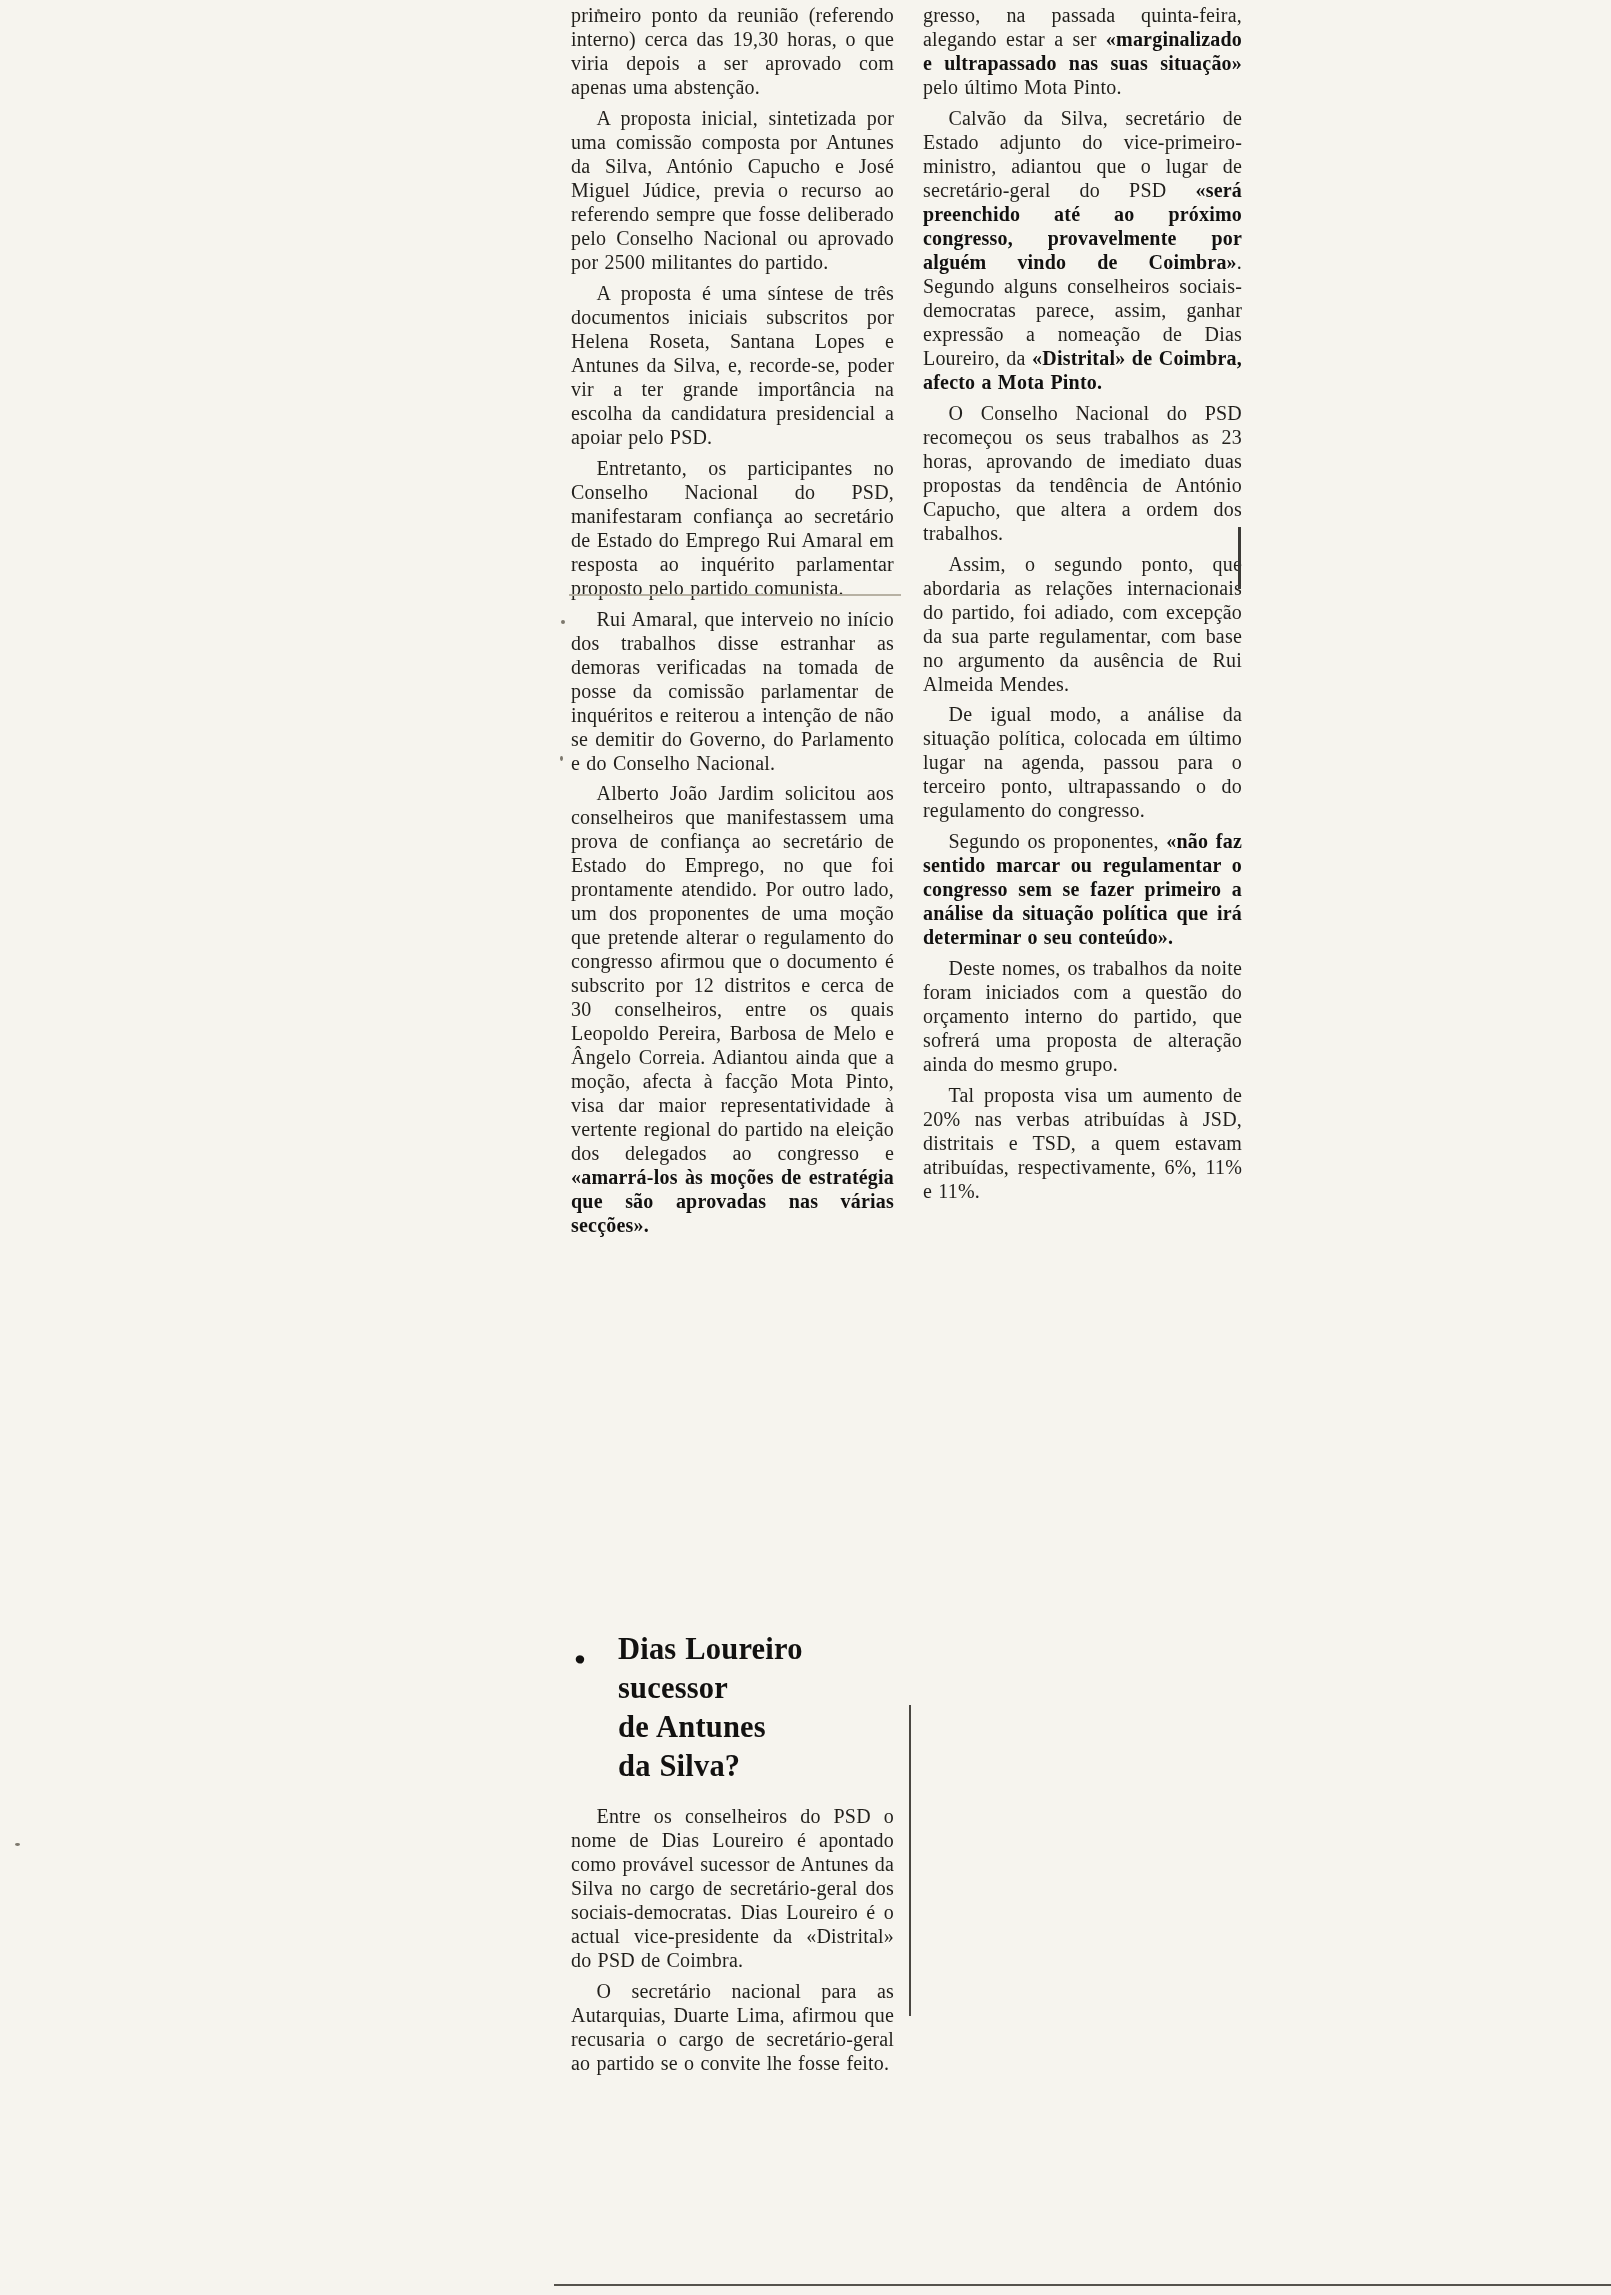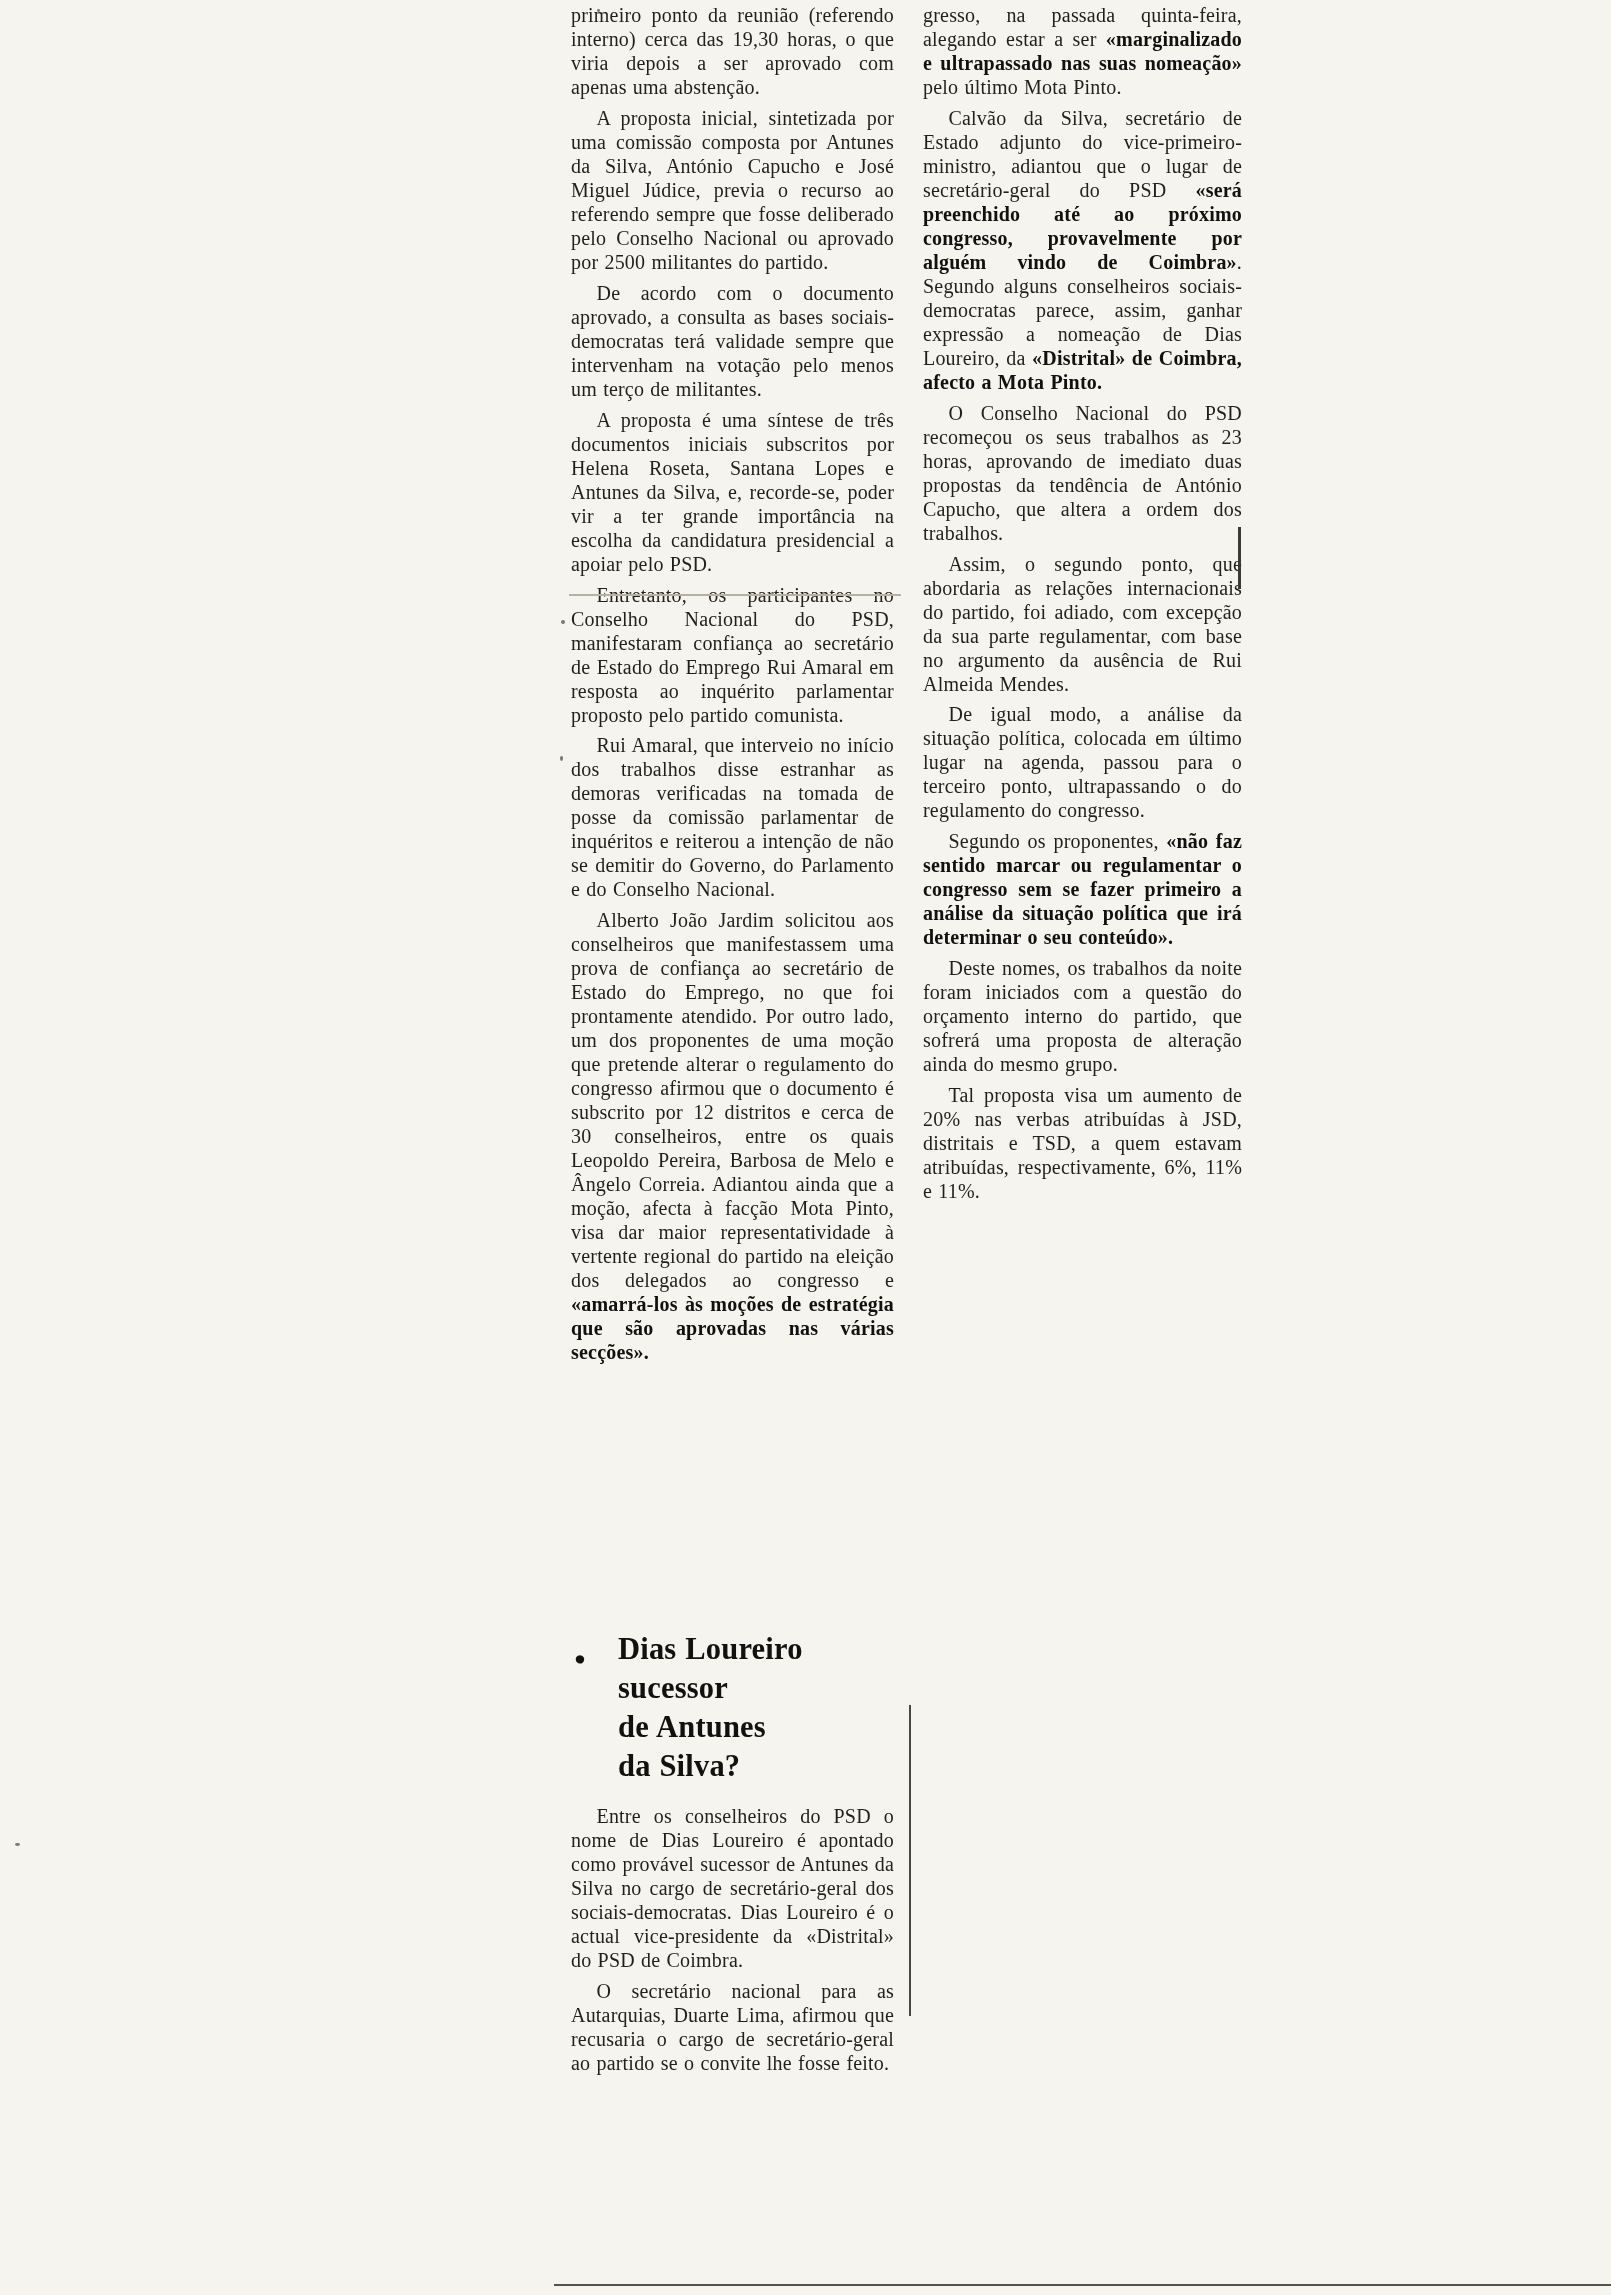--- a/index.html
+++ b/index.html
@@ -52,29 +52,28 @@
   #speck-2 { left:560px; top:756px; width:2.9px; height:4.9px; }
   #speck-3 { left:597px; top:8.8px;   width:2.9px; height:2.9px; }
   #speck-4 { left:14.7px;   top:1843px; width:4.9px; height:2.9px; }
 </style>
 </head>
 <body>
 
 <div id="left-top" class="col">
     <p class="para noindent"><span>primeiro ponto da reunião (referendo interno) cerca das 19,30 horas, o que viria depois a ser aprovado com apenas uma abstenção.</span></p>
     <p class="para"><span>A proposta inicial, sintetizada por uma comissão composta por Antunes da Silva, António Capucho e José Miguel Júdice, previa o recurso ao referendo sempre que fosse deliberado pelo Conselho Nacional ou aprovado por 2500 militantes do partido.</span></p>
-    <p class="para"><span>De acordo com o documento aprovado, a consulta as bases sociais-democratas terá validade sempre que intervenham na votação pelo menos um terço de militantes.</span></p>
     <p class="para"><span>A proposta é uma síntese de três documentos iniciais subscritos por Helena Roseta, Santana Lopes e Antunes da Silva, e, recorde-se, poder vir a ter grande importância na escolha da candidatura presidencial a apoiar pelo PSD.</span></p>
     <p class="para"><span>Entretanto, os participantes no Conselho Nacional do PSD, manifestaram confiança ao secretário de Estado do Emprego Rui Amaral em resposta ao inquérito parlamentar proposto pelo partido comunista.</span></p>
     <p class="para"><span>Rui Amaral, que interveio no início dos trabalhos disse estranhar as demoras verificadas na tomada de posse da comissão parlamentar de inquéritos e reiterou a intenção de não se demitir do Governo, do Parlamento e do Conselho Nacional.</span></p>
     <p class="para"><span>Alberto João Jardim solicitou aos conselheiros que manifestassem uma prova de confiança ao secretário de Estado do Emprego, no que foi prontamente atendido. Por outro lado, um dos proponentes de uma moção que pretende alterar o regulamento do congresso afirmou que o documento é subscrito por 12 distritos e cerca de 30 conselheiros, entre os quais Leopoldo Pereira, Barbosa de Melo e Ângelo Correia. Adiantou ainda que a moção, afecta à facção Mota Pinto, visa dar maior representatividade à vertente regional do partido na eleição dos delegados ao congresso e </span><span class="bold">«amarrá-los às moções de estratégia que são aprovadas nas várias secções».</span></p>
   </div>
 
 <div id="right-col" class="col">
-    <p class="para noindent"><span>gresso, na passada quinta-feira, alegando estar a ser </span><span class="bold">«marginalizado e ultrapassado nas suas nomeação»</span><span> pelo último Mota Pinto.</span></p>
+    <p class="para noindent"><span>gresso, na passada quinta-feira, alegando estar a ser </span><span class="bold">«marginalizado e ultrapassado nas suas situação»</span><span> pelo último Mota Pinto.</span></p>
     <p class="para"><span>Calvão da Silva, secretário de Estado adjunto do vice-primeiro-ministro, adiantou que o lugar de secretário-geral do PSD </span><span class="bold">«será preenchido até ao próximo congresso, provavelmente por alguém vindo de Coimbra»</span><span>. Segundo alguns conselheiros sociais-democratas parece, assim, ganhar expressão a nomeação de Dias Loureiro, da </span><span class="bold">«Distrital» de Coimbra, afecto a Mota Pinto.</span></p>
     <p class="para"><span>O Conselho Nacional do PSD recomeçou os seus trabalhos as 23 horas, aprovando de imediato duas propostas da tendência de António Capucho, que altera a ordem dos trabalhos.</span></p>
     <p class="para"><span>Assim, o segundo ponto, que abordaria as relações internacionais do partido, foi adiado, com excepção da sua parte regulamentar, com base no argumento da ausência de Rui Almeida Mendes.</span></p>
     <p class="para"><span>De igual modo, a análise da situação política, colocada em último lugar na agenda, passou para o terceiro ponto, ultrapassando o do regulamento do congresso.</span></p>
     <p class="para"><span>Segundo os proponentes, </span><span class="bold">«não faz sentido marcar ou regulamentar o congresso sem se fazer primeiro a análise da situação política que irá determinar o seu conteúdo».</span></p>
     <p class="para"><span>Deste nomes, os trabalhos da noite foram iniciados com a questão do orçamento interno do partido, que sofrerá uma proposta de alteração ainda do mesmo grupo.</span></p>
     <p class="para"><span>Tal proposta visa um aumento de 20% nas verbas atribuídas à JSD, distritais e TSD, a quem estavam atribuídas, respectivamente, 6%, 11% e 11%.</span></p>
   </div>
 
 <div id="left-bottom" class="col">

